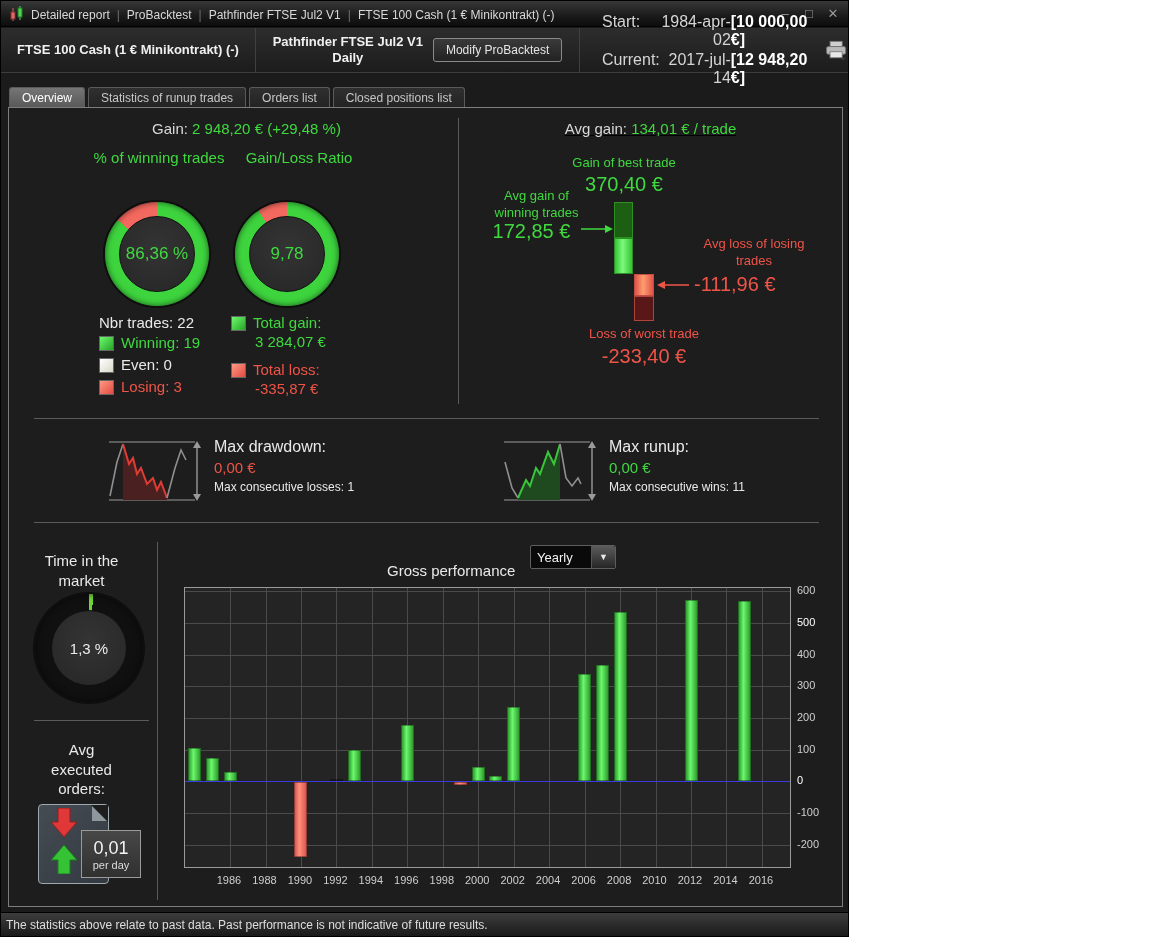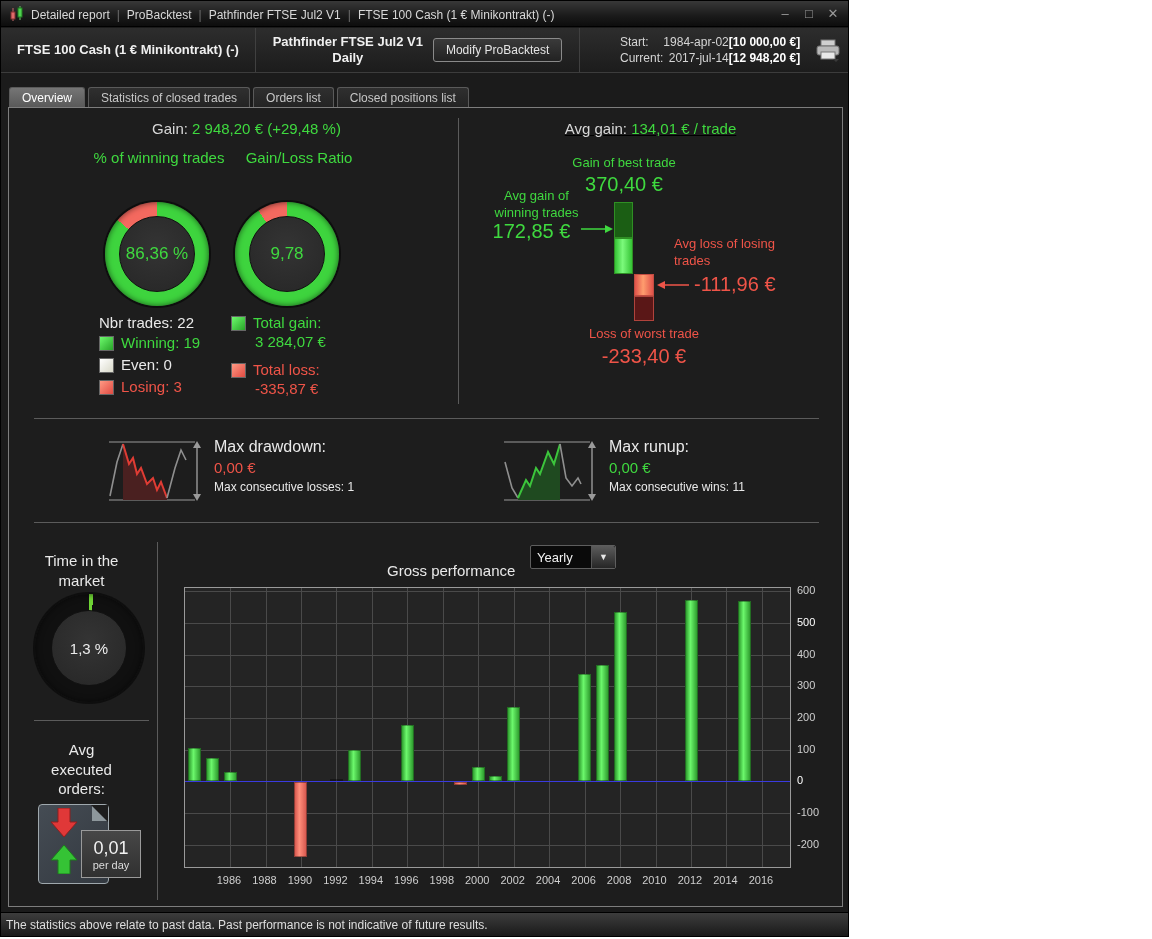--- a/index.html
+++ b/index.html
@@ -25,21 +25,21 @@
   }
   .hdr-sec { height:100%; display:flex; align-items:center; justify-content:center; }
   #hdr-sec1 { width:255px; border-right:1px solid #404040; }
   #hdr-sec2 { width:324px; border-right:1px solid #404040; gap:10px; }
   #hdr-sec3 { flex:1; justify-content:flex-start; padding-left:22px; gap:14px; }
   .hdr-title { color:#f0f0f0; font-size:13px; font-weight:bold; text-align:center; line-height:1.25; }
   #modify-btn {
     background:linear-gradient(#3a3a3a,#222); border:1px solid #8a8a8a; border-radius:3px;
     color:#e4e4e4; font-size:12px; padding:4px 12px; cursor:pointer;
   }
-  .sc-grid { display:grid; grid-template-columns:auto auto auto; gap:2px 0; font-size:12px; color:#d5d5d5;margin-left:18px; }
+  .sc-grid { display:grid; grid-template-columns:auto auto auto; gap:2px 0; font-size:16px; color:#d5d5d5; }
   .sc-grid .amt { font-weight:bold; color:#fff; }
   .sc-grid .date { text-align:right; }
   
   #tabbar { position:absolute; left:8px; top:86px; height:21px; display:flex; gap:3px; }
   .tab {
     background:linear-gradient(#2f2f2f,#232323); border:1px solid #5a5a5a; border-bottom:none;
     border-radius:3px 3px 0 0; color:#c7c7c7; font-size:12px; padding:3px 12px 0 12px; height:21px; cursor:pointer;
   }
   .tab.active { background:linear-gradient(#757575,#585858); color:#ffffff; }
   
@@ -145,21 +145,21 @@
         <rect x="7" y="2" width="14" height="6" fill="#cfcfcf" stroke="#777"></rect>
         <rect x="3" y="8" width="22" height="9" rx="2" fill="#b9b9b9" stroke="#6e6e6e"></rect>
         <rect x="7" y="14" width="14" height="7" fill="#e8e8e8" stroke="#777"></rect>
         <polygon points="19,21 25,21 22,24" fill="#3a3a3a"></polygon>
       </svg>
     </div>
   </div>
 
   <div id="tabbar">
       <div class="tab active">Overview</div>
-      <div class="tab">Statistics of closed trades</div>
+      <div class="tab">Statistics of runup trades</div>
       <div class="tab">Orders list</div>
       <div class="tab">Closed positions list</div>
     </div>
 
   <div id="panel">
 
     <div class="abs ctr lbl15" style="left:30px; top:12px; width:415px;">
       <span style="color:#d8d8d8">Gain:</span>
       <span class="green">2 948,20 € (+29,48 %)</span>
     </div>
@@ -211,21 +211,21 @@
 
       <div class="abs ctr green" style="left:10px; top:80px; width:135px; font-size:13px; line-height:1.3;">
         <span>Avg gain of</span><br><span>winning trades</span>
       </div>
       <svg class="abs" style="left:122px; top:116px;" width="32" height="10">
         <line x1="0" y1="5" x2="26" y2="5" stroke="#3fd93f" stroke-width="1.5"></line>
         <polygon points="32,5 24,1 24,9" fill="#3fd93f"></polygon>
       </svg>
       <div class="abs ctr green big20" style="left:0px; top:112px; width:145px;">172,85 €</div>
 
-      <div class="abs red" style="left:215px; top:128px; width:160px; font-size:13px; line-height:1.3;">
+      <div class="abs red" style="left:215px; top:128px; width:160px; font-size:13px; line-height:1.3;text-align:center;">
         <span>Avg loss of losing</span><br><span>trades</span>
       </div>
       <svg class="abs" style="left:198px; top:172px;" width="32" height="10">
         <line x1="32" y1="5" x2="6" y2="5" stroke="#ef5448" stroke-width="1.5"></line>
         <polygon points="0,5 8,1 8,9" fill="#ef5448"></polygon>
       </svg>
       <div class="abs red big20" style="left:235px; top:165px; width:145px;">-111,96 €</div>
 
       <div class="abs ctr red" style="left:80px; top:218px; width:210px; font-size:13px;">Loss of worst trade</div>
       <div class="abs ctr red big20" style="left:80px; top:237px; width:210px;">-233,40 €</div>

